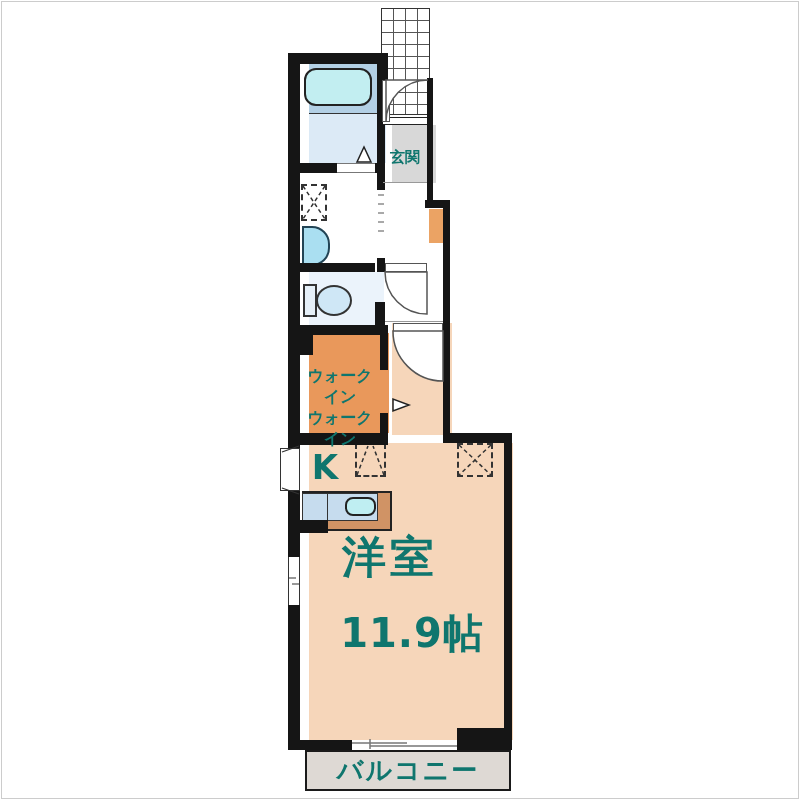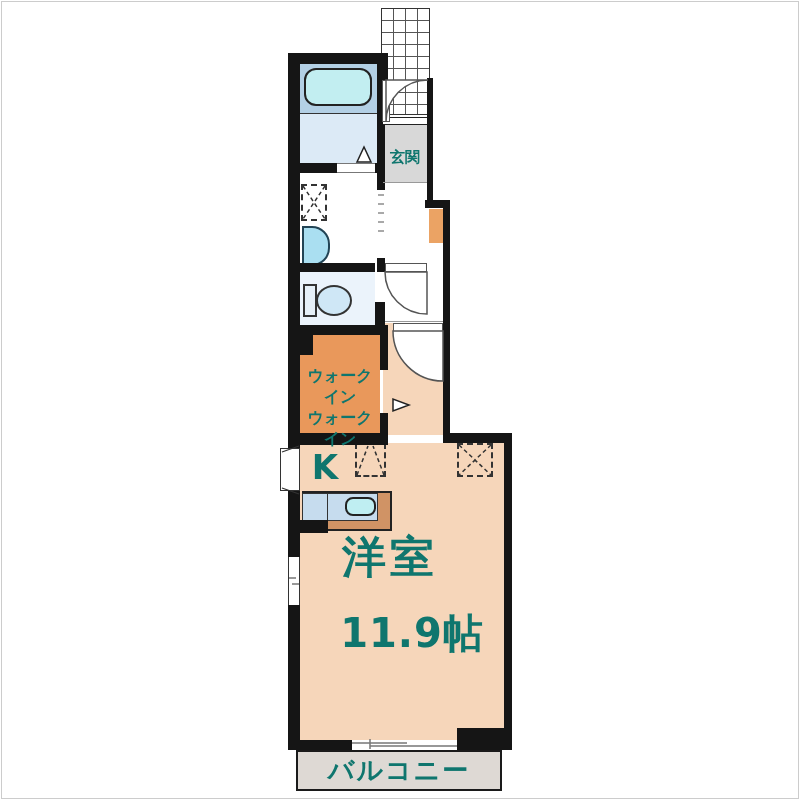--- a/index.html
+++ b/index.html
@@ -2,21 +2,21 @@
 <html><head>
 <meta charset="utf-8">
 <style>
   html,body{margin:0;padding:0;background:#fff;}
   #canvas{
     position:relative;width:800px;height:800px;background:#ffffff;
     outline:1px solid #cccccc;outline-offset:-2px;overflow:hidden;
     font-family:"DejaVu Sans","Liberation Sans",sans-serif;
   }
   .wall{position:absolute;background:#151515;z-index:30;}
-  .room{position:absolute;z-index:10;}
+  .room{position:absolute;z-index:10;margin-left:9px;}
   .fixture{position:absolute;z-index:20;}
   .leaf{position:absolute;background:#ffffff;border:1px solid #555;box-sizing:border-box;z-index:40;}
   .label{position:absolute;z-index:60;color:#0f766e;font-weight:bold;text-align:center;}
   #arc-layer{position:absolute;left:0;top:0;z-index:45;pointer-events:none;}
   #grid-area{
     position:absolute;left:381px;top:8px;width:49px;height:107px;z-index:5;
     background-color:#fff;border:1px solid #333;box-sizing:border-box;
     background-image:
       repeating-linear-gradient(to right, transparent 0 11px, #555 11px 12px),
       repeating-linear-gradient(to bottom, transparent 0 11px, #555 11px 12px);

